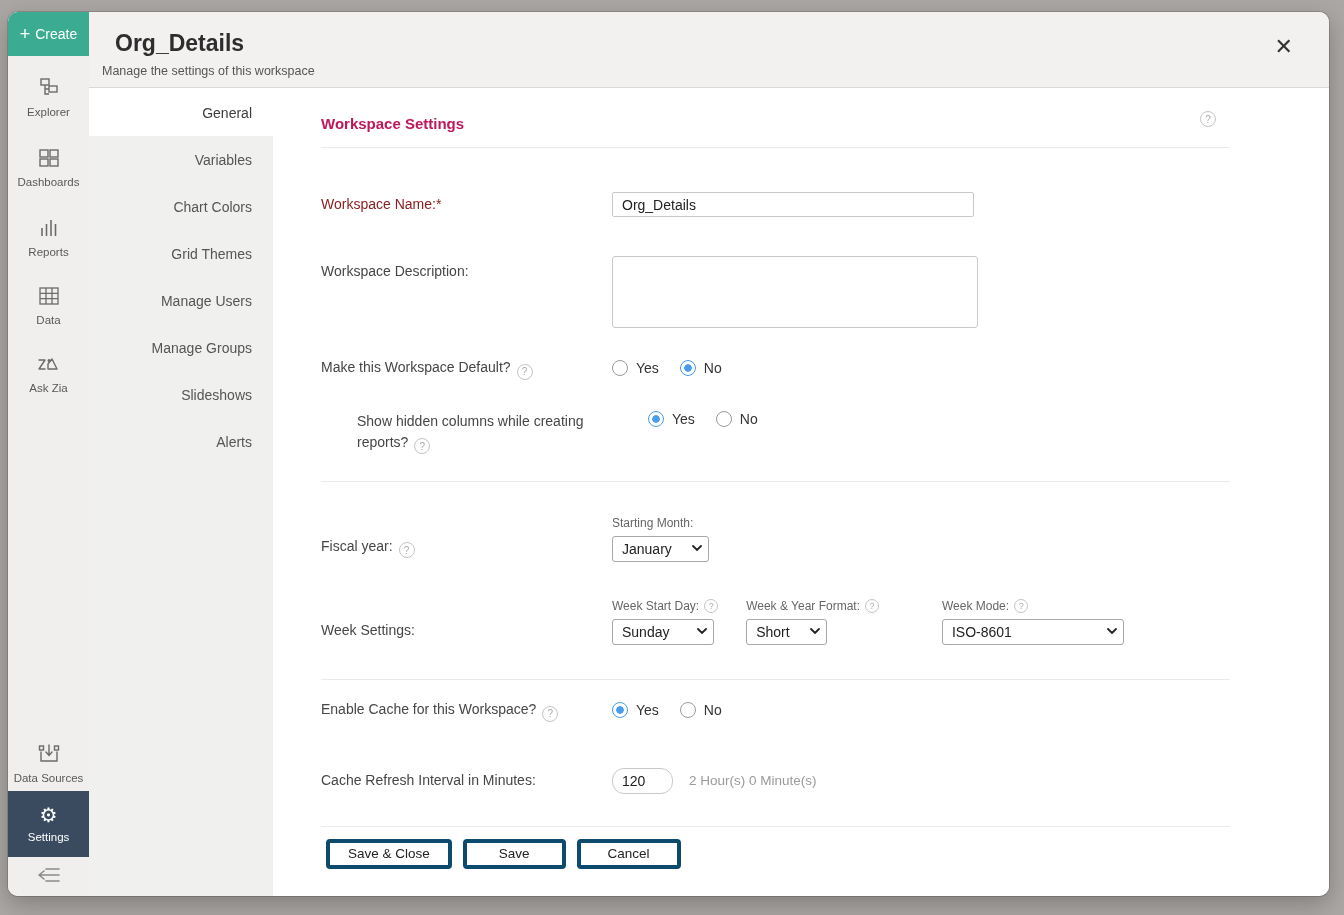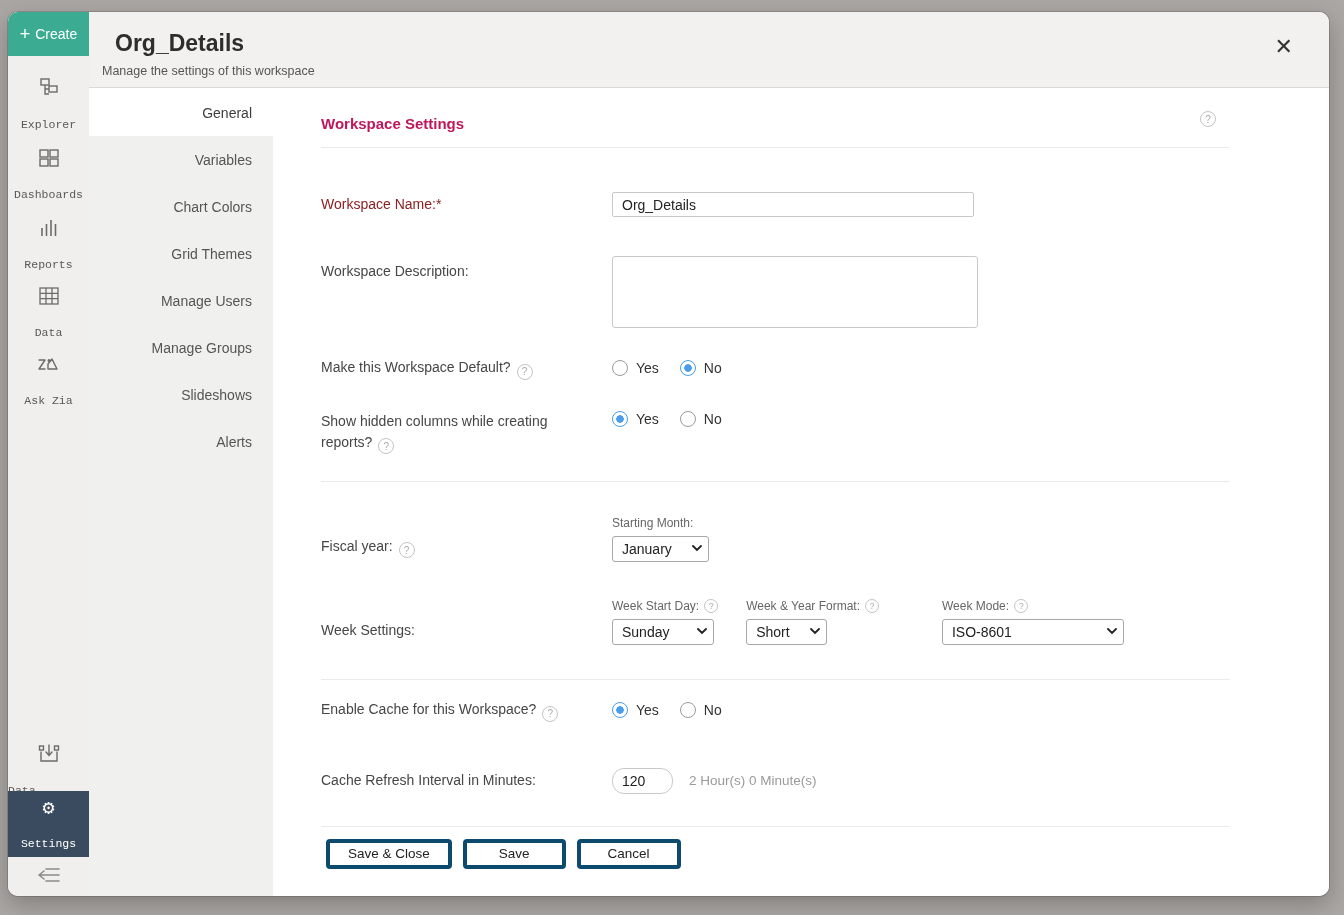--- a/index.html
+++ b/index.html
@@ -9,21 +9,21 @@
   .window { position:absolute; left:8px; top:12px; right:15px; bottom:19px;
     background:#fff; border-radius:10px; overflow:hidden;
     box-shadow:0 0 0 1px rgba(0,0,0,.15), 0 8px 24px rgba(0,0,0,.25); }
 
   
   .sidebar { position:absolute; left:0; top:0; bottom:0; width:81px; background:#f0efee; z-index:5; }
   .create-btn { position:absolute; left:0; top:0; width:81px; height:44px; background:#3bab92;
     color:#fff; font-size:14px; display:flex; align-items:center; justify-content:center; gap:5px; cursor:pointer; }
   .create-plus { font-size:18px; font-weight:300; line-height:1; }
   .side-item { position:absolute; left:0; width:81px; display:flex; flex-direction:column; align-items:center;
-    gap:18px; color:#595959; font-size:11.5px; cursor:pointer; padding:4px 0;font-family:Liberation Mono, monospace; }
+    gap:6px; color:#595959; font-size:11.5px; cursor:pointer; padding:4px 0; }
   .side-item svg { display:block; }
   .side-item.active { background:#3a4b5f; color:#fff; justify-content:center; }
   .gear-glyph { font-size:20px; line-height:1; }
   .collapse-item { position:absolute; left:0; width:81px; display:flex; justify-content:center; cursor:pointer; }
 
   
   .header { position:absolute; left:81px; right:0; top:0; height:76px; background:#f2f1f0;
     border-bottom:1px solid #d9d9d9; }
   .header-title { position:absolute; left:26px; top:18px; font-size:23px; font-weight:bold; color:#2d2d2d; }
   .header-sub { position:absolute; left:13px; top:52px; font-size:12.5px; color:#555; }
@@ -214,21 +214,21 @@
         <div class="radio-group">
           <input type="radio" name="default_ws" style="">
           <span class="radio-label">Yes</span>
         </div>
         <div class="radio-group">
           <input type="radio" name="default_ws" checked="" style="">
           <span class="radio-label">No</span>
         </div>
       </div>
 
-      <div class="frow" style="margin-top:31px; align-items:flex-start;">
+      <div class="frow" style="margin-top:31px; align-items:flex-start;margin-left:36px;">
         <div class="flabel" style="width:250px; margin-right:41px;"><span>Show hidden columns while creating reports?</span><span class="help">?</span></div>
         <div class="radio-group">
           <input type="radio" name="hidden_cols" checked="" style="">
           <span class="radio-label">Yes</span>
         </div>
         <div class="radio-group">
           <input type="radio" name="hidden_cols" style="">
           <span class="radio-label">No</span>
         </div>
       </div>

